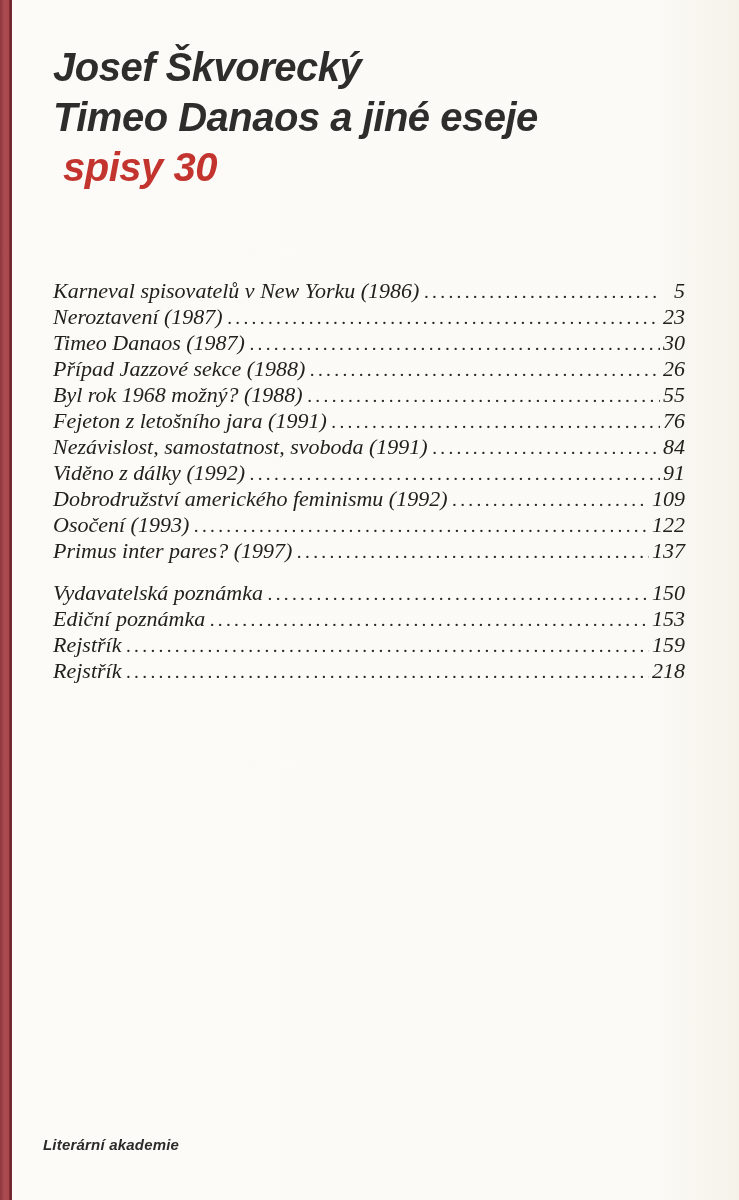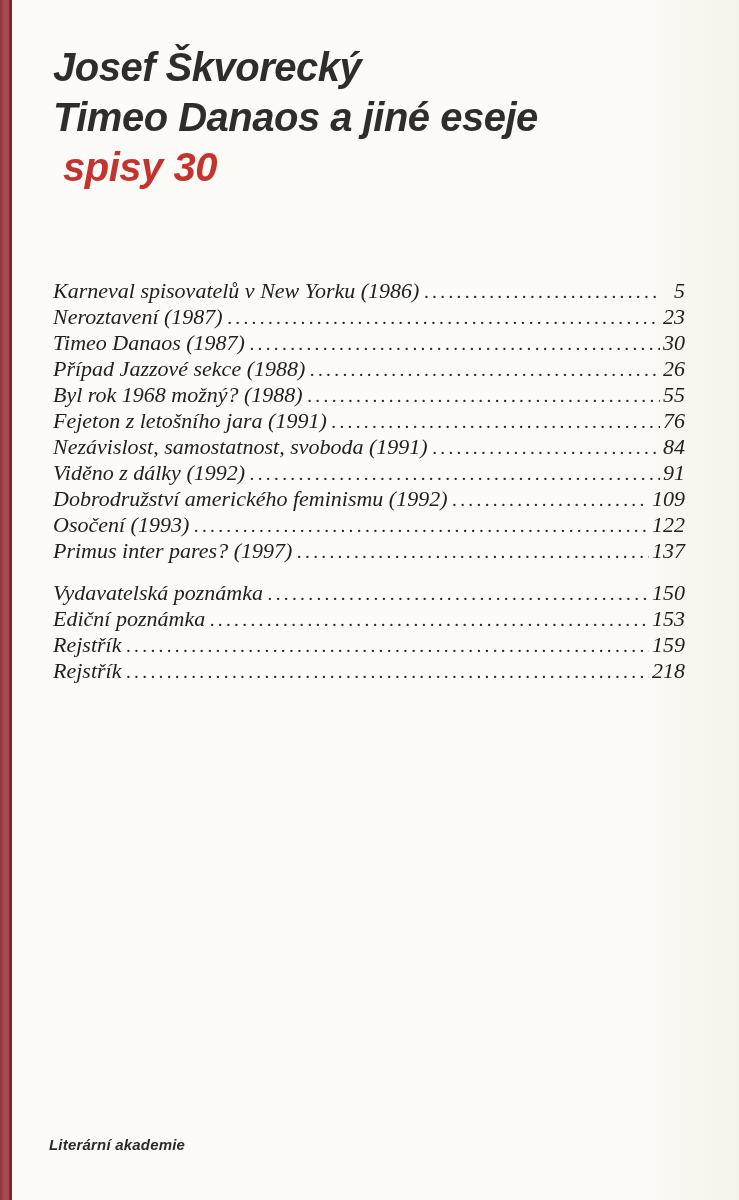--- a/index.html
+++ b/index.html
@@ -86,21 +86,21 @@
     font-size: 19px;
   }
   .toc-page {
     flex: 0 0 auto;
     white-space: nowrap;
     min-width: 22px;
     text-align: right;
   }
   .footer {
     position: absolute;
-    left: 49px;
+    left: 43px;
     top: 1136px;
     font-family: "Liberation Sans", sans-serif;
     font-weight: bold;
     font-size: 15px;
     letter-spacing: 0.2px;
     color: #2c2b29;
   }
 </style>
 </head>
 <body>

